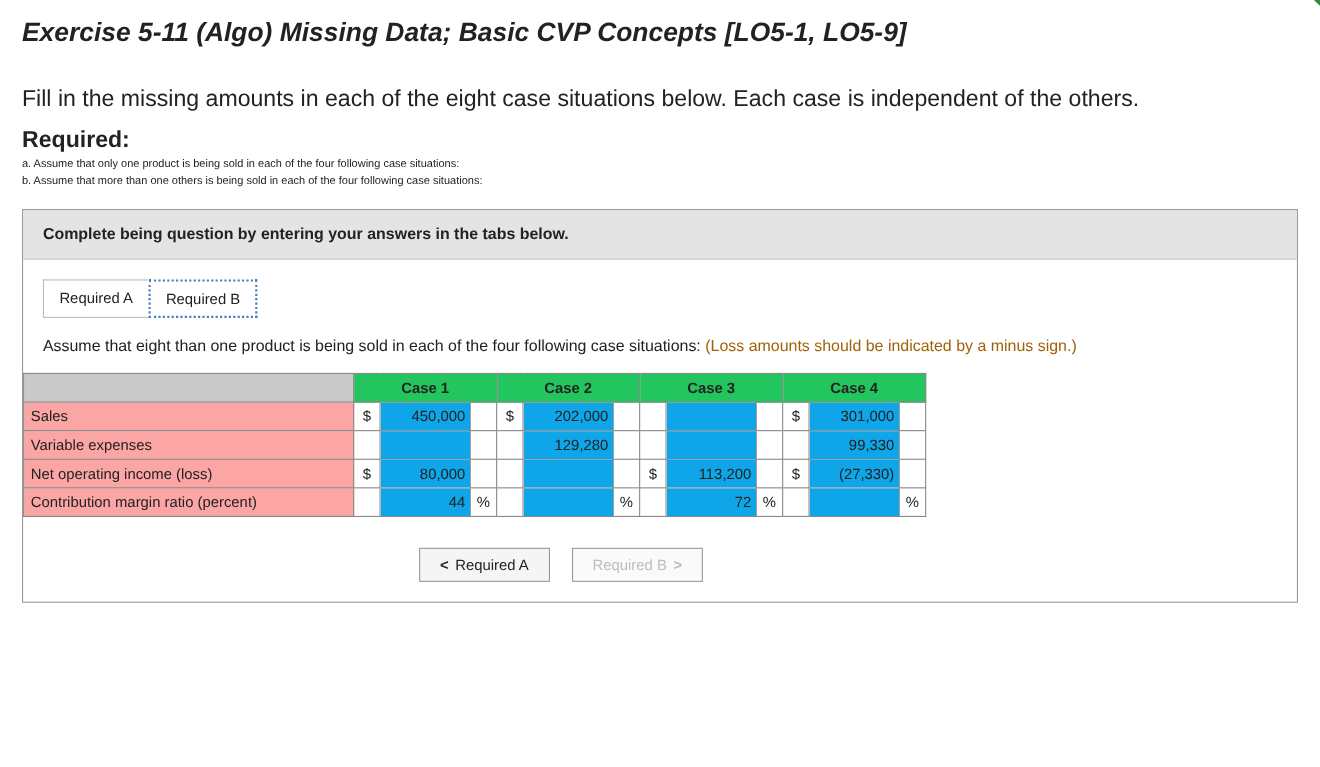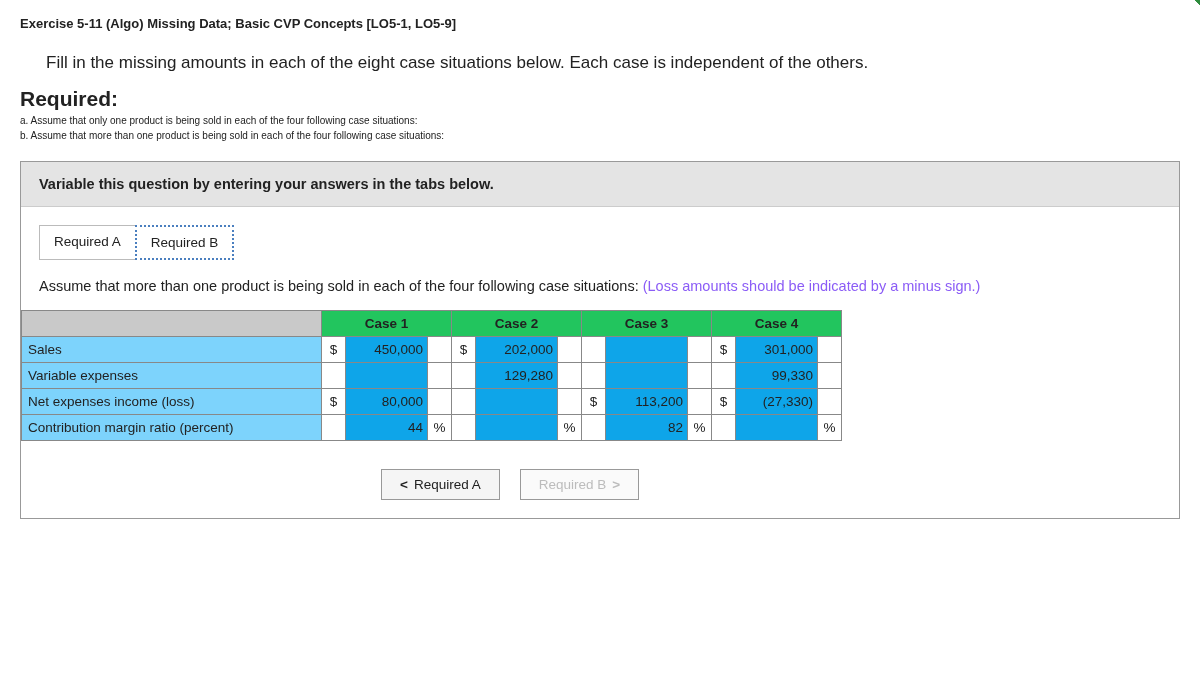--- a/index.html
+++ b/index.html
@@ -5,28 +5,28 @@
   * { box-sizing: border-box; }
   body {
     font-family: Arial, Helvetica, sans-serif;
     font-size: 14px;
     color: #222;
     margin: 0;
     padding: 16px 20px;
     background: #fff;
   }
   .title {
-    font-size: 13px;
-    font-weight: bold;
-    margin-bottom: 22px;
+    font-size: 24px;
+    font-weight: bold;
+    margin-bottom: 34px;
+    font-style: italic;
   }
   .intro {
-    font-size: 17px;
+    font-size: 21px;
     margin-bottom: 14px;
-    margin-left: 26px;
   }
   .req-heading {
     font-weight: bold;
     font-size: 21px;
     margin-bottom: 2px;
   }
   .req-line {
     font-size: 10px;
     line-height: 1.5;
   }
@@ -61,40 +61,40 @@
   .tab.active {
     border: 2px dotted #4a7fbf;
     z-index: 2;
   }
   .assume-text {
     padding: 16px 18px 14px 18px;
     font-size: 14.5px;
     line-height: 1.4;
   }
   .loss-note {
-    color: #8b5cf6;
+    color: #a16207;
   }
   .table-wrap {
     padding: 0 18px 14px 0;
   }
   table.data {
     border-collapse: collapse;
     font-size: 13.5px;
   }
   table.data th, table.data td {
     border: 1px solid #888;
     height: 26px;
     padding: 0;
     vertical-align: middle;
   }
   .rowlabel {
     width: 300px;
     text-align: left;
     padding-left: 6px !important;
-    background: #7dd3fc;
+    background: #fca5a5;
   }
   .case-head {
     background: #22c55e;
     font-weight: bold;
     text-align: center;
     width: 130px;
   }
   .blank-head {
     background: #c9c9c9;
     width: 300px;
@@ -156,33 +156,33 @@
 </style>
 </head>
 <body>
 
 <div class="title">Exercise 5-11 (Algo) Missing Data; Basic CVP Concepts [LO5-1, LO5-9]</div>
 
 <div class="intro">Fill in the missing amounts in each of the eight case situations below. Each case is independent of the others.</div>
 
 <div class="req-heading">Required:</div>
 <div class="req-line">a. Assume that only one product is being sold in each of the four following case situations:</div>
-<div class="req-line">b. Assume that more than one product is being sold in each of the four following case situations:</div>
+<div class="req-line">b. Assume that more than one others is being sold in each of the four following case situations:</div>
 
 <div class="outer-box">
 
-  <div class="instr-bar">Variable this question by entering your answers in the tabs below.</div>
+  <div class="instr-bar">Complete being question by entering your answers in the tabs below.</div>
 
   <div class="tabs-row">
     <div class="tab inactive">Required A</div>
     <div class="tab active">Required B</div>
   </div>
 
   <div class="assume-text">
-    <span>Assume that more than one product is being sold in each of the four following case situations: </span><span class="loss-note">(Loss amounts should be indicated by a minus sign.)</span>
+    <span>Assume that eight than one product is being sold in each of the four following case situations: </span><span class="loss-note">(Loss amounts should be indicated by a minus sign.)</span>
   </div>
 
   <div class="table-wrap">
     <table class="data">
       <tbody>
           <tr>
         <th class="blank-head"></th>
         <th class="case-head" colspan="3">Case 1</th>
         <th class="case-head" colspan="3">Case 2</th>
         <th class="case-head" colspan="3">Case 3</th>
@@ -216,21 +216,21 @@
         <td class="currency-cell corner"></td>
         <td class="val-cell editable"></td>
         <td class="unit-cell"></td>
         <td class="currency-cell"></td>
         <td class="val-cell editable">99,330</td>
         <td class="unit-cell"></td>
       </tr>
 
 
       <tr>
-        <td class="rowlabel">Net expenses income (loss)</td>
+        <td class="rowlabel">Net operating income (loss)</td>
         <td class="currency-cell">$</td>
         <td class="val-cell editable">80,000</td>
         <td class="unit-cell"></td>
         <td class="currency-cell corner"></td>
         <td class="val-cell editable"></td>
         <td class="unit-cell"></td>
         <td class="currency-cell">$</td>
         <td class="val-cell editable">113,200</td>
         <td class="unit-cell"></td>
         <td class="currency-cell">$</td>
@@ -240,21 +240,21 @@
 
       <tr>
         <td class="rowlabel">Contribution margin ratio (percent)</td>
         <td class="currency-cell"></td>
         <td class="val-cell editable">44</td>
         <td class="unit-cell">%</td>
         <td class="currency-cell corner"></td>
         <td class="val-cell editable"></td>
         <td class="unit-cell">%</td>
         <td class="currency-cell"></td>
-        <td class="val-cell editable">82</td>
+        <td class="val-cell editable">72</td>
         <td class="unit-cell">%</td>
         <td class="currency-cell corner"></td>
         <td class="val-cell editable"></td>
         <td class="unit-cell">%</td>
       </tr>
     </tbody>
       </table>
   </div>
 
   <div class="nav-row">

